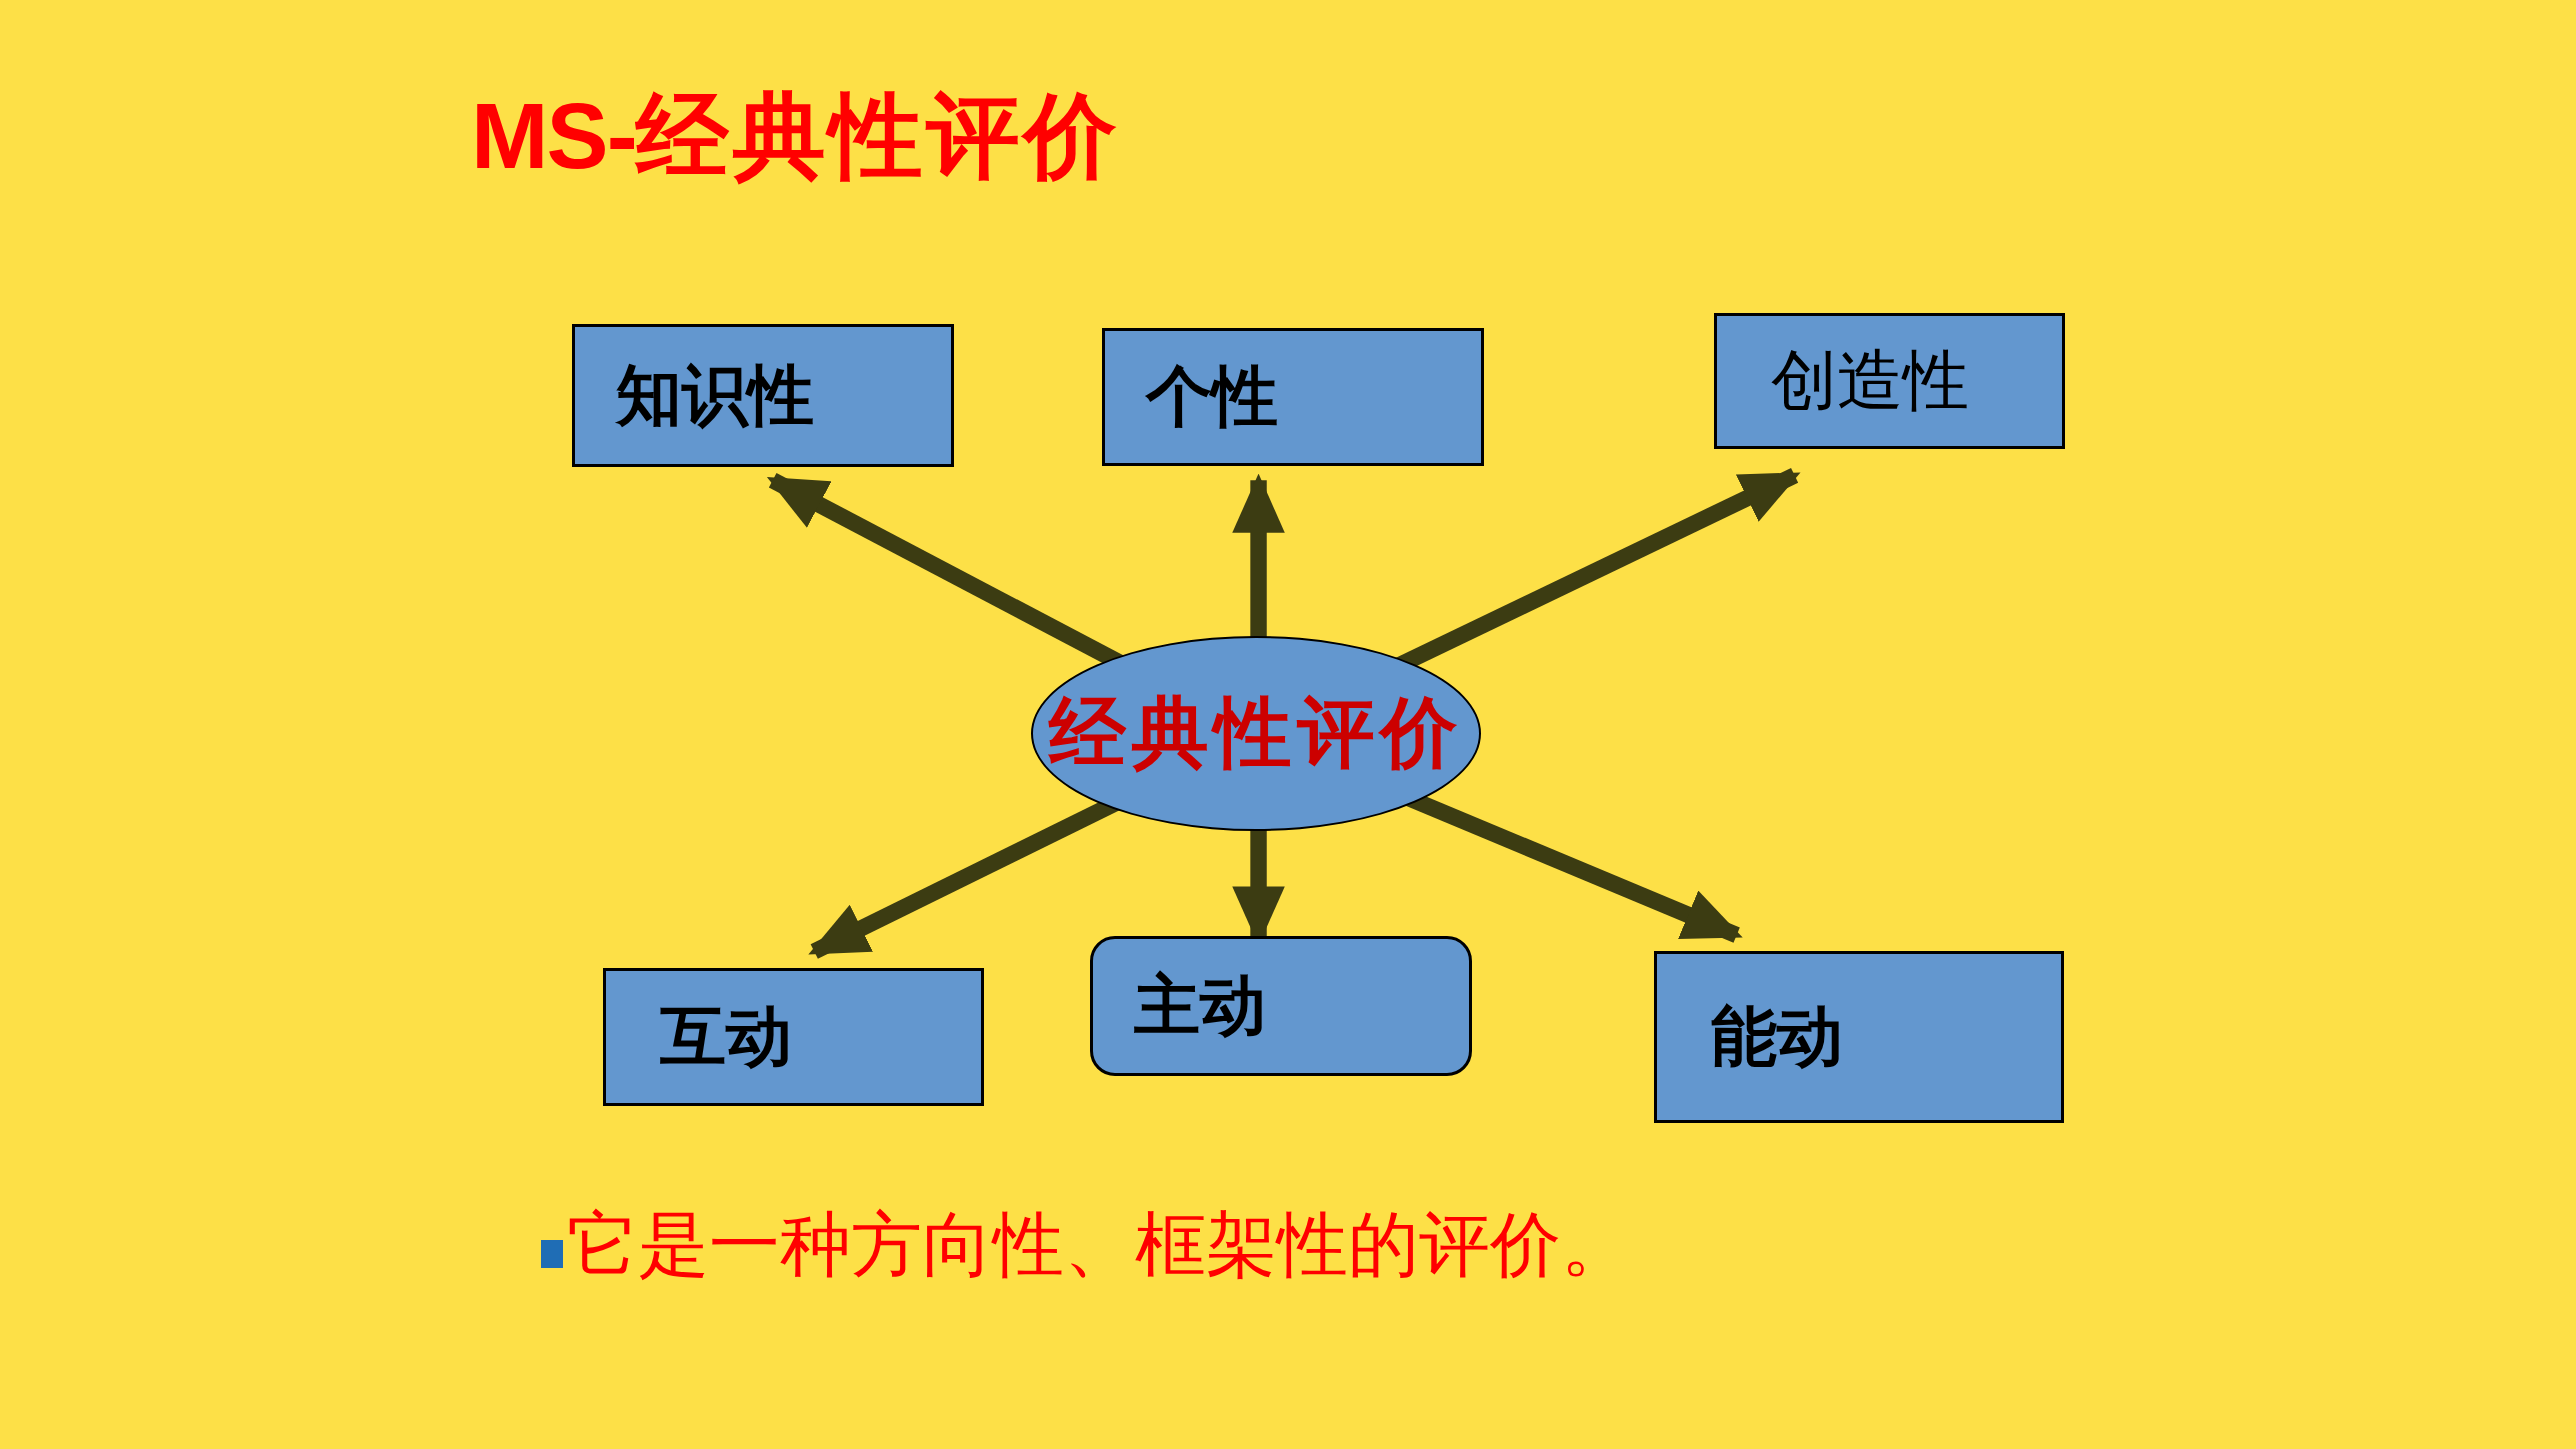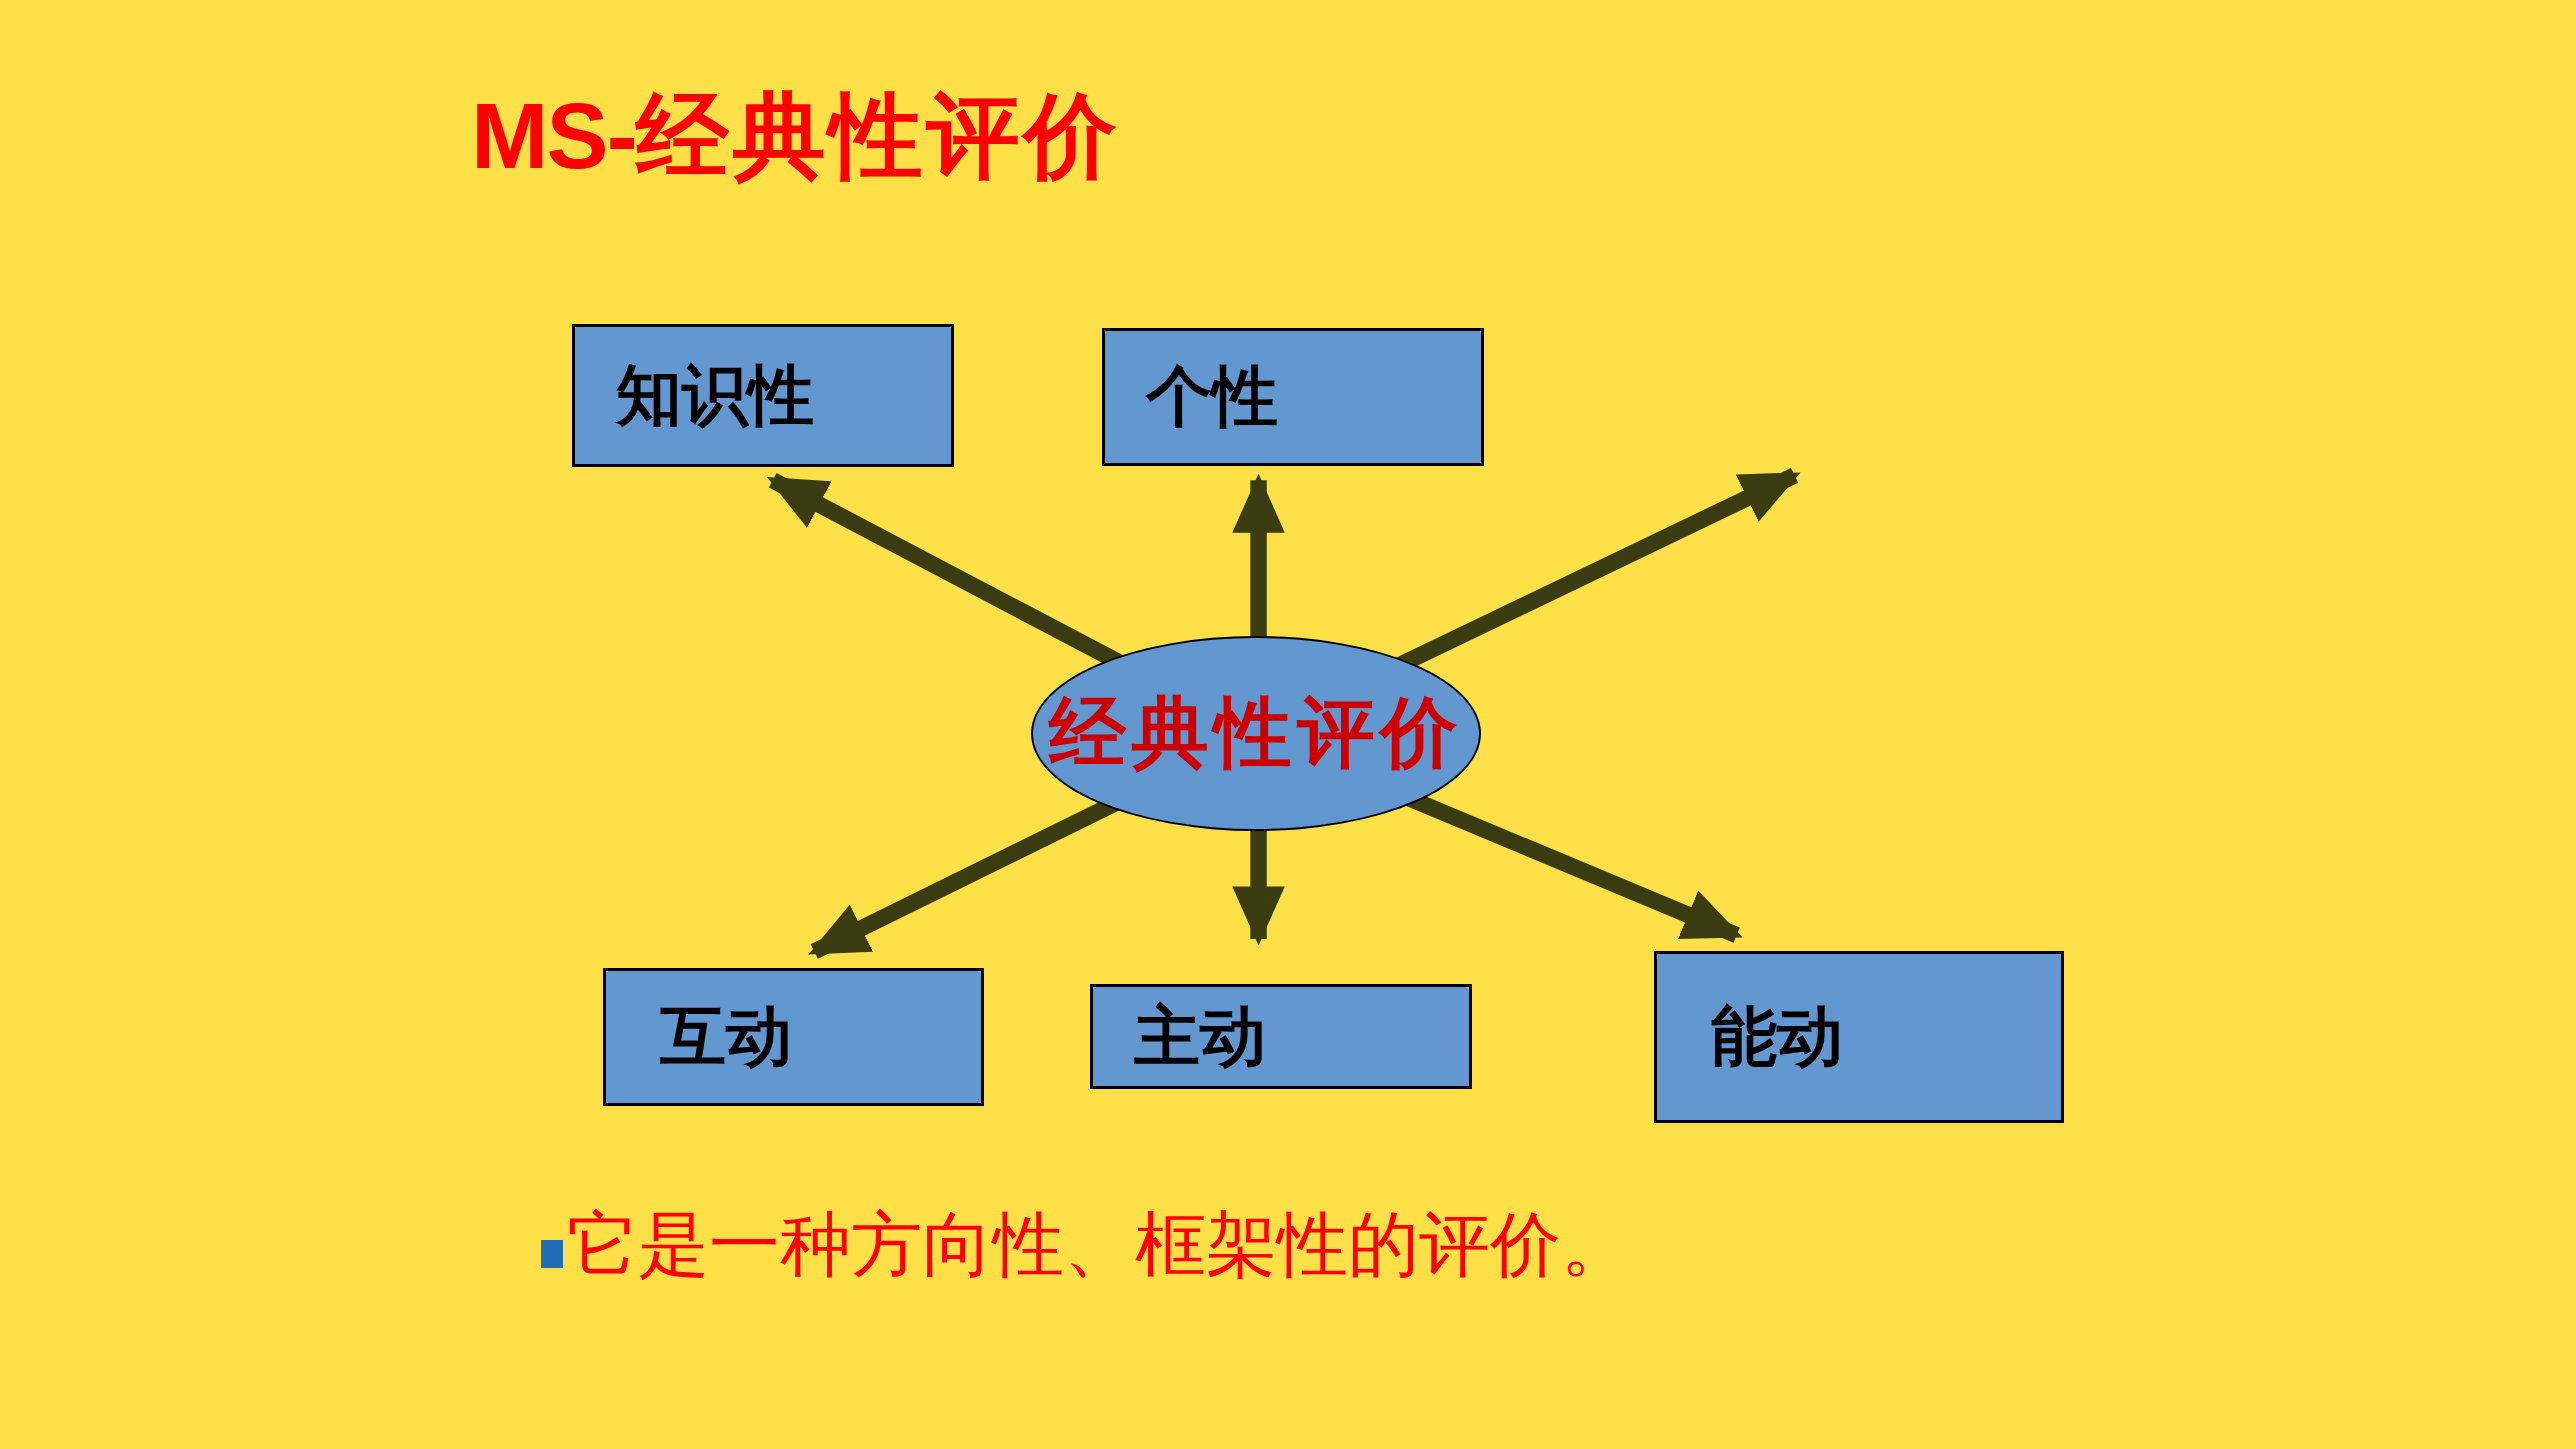--- a/index.html
+++ b/index.html
@@ -56,21 +56,21 @@
     font-weight: bold;
     padding-left: 41px;
     white-space: nowrap;
   }
   .node.light { font-weight: normal; }
 
   #node-knowledge     { left: 572px;  top: 324px; width: 382px; height: 143px; }
   #node-individuality { left: 1074px; top: 328px; width: 382px; height: 138px; margin-left: 28px; }
   #node-creativity    { left: 1714px; top: 313px; width: 351px; height: 136px; padding-left: 54px; }
   #node-interaction   { left: 603px;  top: 968px; width: 381px; height: 138px; padding-left: 54px; }
-  #node-initiative    { left: 1090px; top: 984px; width: 382px; height: 105px; }
+  #node-initiative    { left: 1090px; top: 936px; width: 382px; height: 140px; border-radius: 25px; }
   #node-agency        { left: 1654px; top: 951px; width: 410px; height: 172px; padding-left: 54px; }
 
   
   .center-ellipse {
     position: absolute;
     z-index: 2;
     box-sizing: border-box;
     left: 1031px;
     top: 636px;
     width: 450px;
@@ -136,20 +136,23 @@
     <line class="arrow-line" x1="1303" y1="760" x2="1303" y2="972" marker-end="url(#ah)"></line>
     <line class="arrow-line" x1="1300" y1="760" x2="1798" y2="968" marker-end="url(#ah)"></line>
   </svg>
 
   <div class="node" id="node-knowledge">
     <span>知识性</span>
   </div>
   <div class="node" id="node-individuality">
     <span>个性</span>
   </div>
+  <div class="node light" id="node-creativity">
+    <span>创造性</span>
+  </div>
   <div class="node" id="node-interaction">
     <span>互动</span>
   </div>
   <div class="node" id="node-initiative">
     <span>主动</span>
   </div>
   <div class="node" id="node-agency">
     <span>能动</span>
   </div>
 

